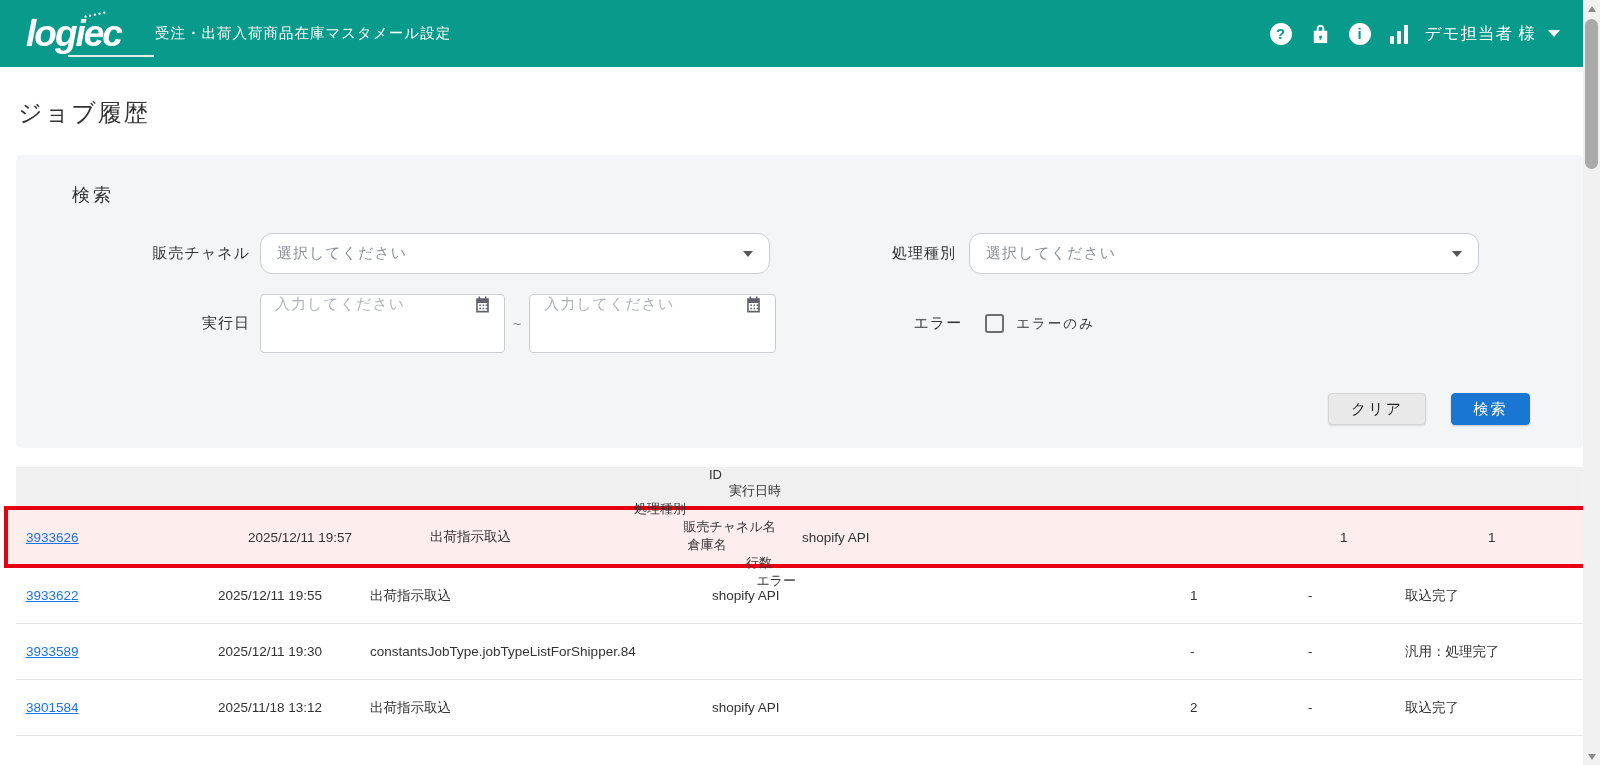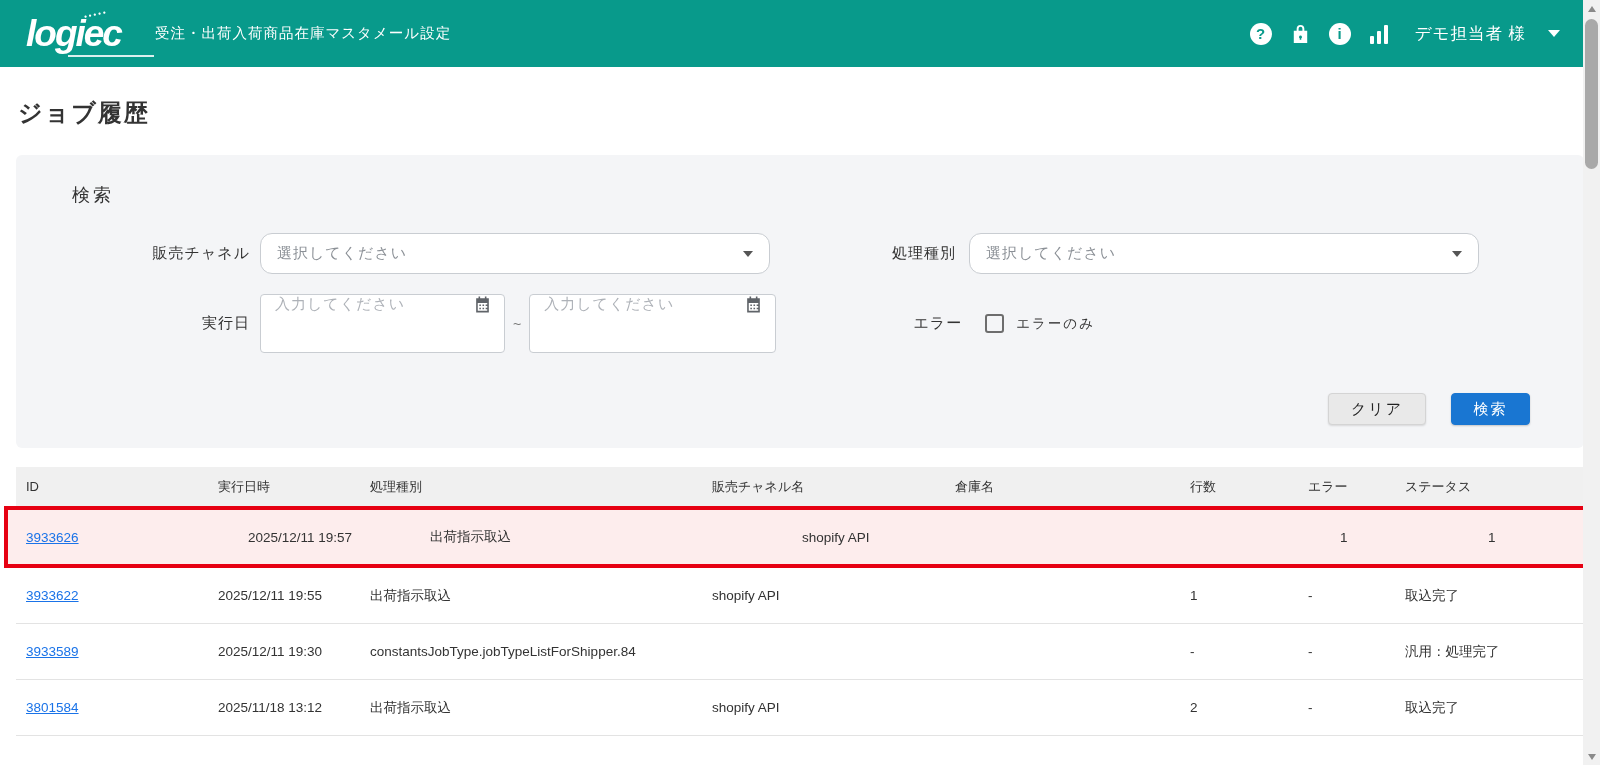--- a/index.html
+++ b/index.html
@@ -38,26 +38,26 @@
   .nav-item{color:#fff;text-decoration:none;cursor:pointer;white-space:nowrap;letter-spacing:1px;}
   .header-right{margin-left:auto;display:flex;align-items:center;gap:17px;color:#fff;}
   .circle-icon{width:22px;height:22px;border-radius:50%;background:#fff;color:var(--header-bg);
     font-weight:700;font-size:15px;display:flex;align-items:center;justify-content:center;cursor:pointer;}
   .svg-icon{width:23px;height:23px;cursor:pointer;display:block;}
   .stats-icon{display:flex;align-items:flex-end;gap:3px;height:20px;cursor:pointer;margin-left:2px;}
   .stats-icon i{display:block;width:4px;background:#fff;border-radius:1px;}
   .stats-icon i:nth-child(1){height:8px;}
   .stats-icon i:nth-child(2){height:13px;}
   .stats-icon i:nth-child(3){height:19px;}
-  .user-menu{display:flex;align-items:center;gap:22px;cursor:pointer;margin-left:10px;}
+  .user-menu{display:flex;align-items:center;gap:12px;cursor:pointer;}
   .user-name{font-size:16.5px;letter-spacing:1px;white-space:nowrap;}
   .caret-down{width:0;height:0;border-left:6px solid transparent;border-right:6px solid transparent;border-top:7px solid #fff;}
 
   
-  .page-title{margin:30px 0 0 18px;font-size:24px;font-weight:700;color:#333;letter-spacing:2px;}
+  .page-title{margin:30px 0 0 18px;font-size:24px;font-weight:400;color:#333;letter-spacing:2px;}
 
   .search-panel{margin:26px 16px 0;background:var(--panel-bg);border-radius:6px;height:293px;padding-top:28px;}
   .search-heading{margin-left:56px;font-size:18px;font-weight:400;letter-spacing:3px;color:#333;}
   .form-row{display:flex;align-items:center;margin-top:26px;}
   .form-row.second{margin-top:20px;}
   .field-label{width:234px;text-align:right;font-size:15px;color:#333;flex:none;letter-spacing:1px;}
   .field-label.right{width:186px;}
   .select-box{margin-left:10px;width:510px;height:41px;background:#fff;border:1px solid #c9cdd2;border-radius:12px;
     display:flex;align-items:center;padding:0 16px;cursor:pointer;flex:none;position:relative;}
   .select-box.right{margin-left:13px;}
@@ -72,21 +72,21 @@
   .checkbox{margin-left:23px;width:19px;height:19px;border:2px solid #6d6d6d;border-radius:3px;background:#f4f5f7;cursor:pointer;flex:none;}
   .checkbox-label{margin-left:12px;font-size:13.5px;color:#333;letter-spacing:2px;cursor:pointer;}
   .button-row{display:flex;justify-content:flex-end;align-items:center;gap:25px;margin-top:40px;padding-right:54px;}
   .btn{height:32px;border-radius:4px;font-size:15px;display:flex;align-items:center;justify-content:center;
     cursor:pointer;letter-spacing:2px;font-family:inherit;}
   .btn.clear{width:98px;background:#e9e9e9;border:1px solid #d4d4d4;color:#222;box-shadow:0 1px 2px rgba(0,0,0,.12);}
   .btn.search{width:79px;background:var(--search-btn-bg);border:1px solid var(--search-btn-bg);color:#fff;box-shadow:0 1px 2px rgba(0,0,0,.2);}
 
   
   .table-wrap{margin:19px 16px 0;}
-  .thead{display:flex;align-items:center;background:var(--thead-bg);height:39px;padding-left:10px;font-size:13px;color:#333;}
+  .thead{display:flex;align-items:center;background:var(--thead-bg);height:39px;padding-left:10px;font-size:13px;color:#333;flex-direction:column;}
   .trow{display:flex;align-items:center;height:56px;padding-left:10px;border-bottom:1px solid #e3e3e3;font-size:13.5px;color:#333;}
   .trow.error-row{background:var(--error-row-bg);border:4px solid var(--error-row-border);
     margin:0 -12px;padding-left:18px;padding-right:12px;height:62px;gap:30px;}
   .cell{flex:none;white-space:nowrap;overflow:hidden;padding-right:8px;}
   .c0{width:192px;} .c1{width:152px;} .c2{width:342px;} .c3{width:243px;}
   .c4{width:235px;} .c5{width:118px;} .c6{width:97px;} .c7{flex:1 1 auto;}
   .id-link{color:var(--link-color);text-decoration:underline;cursor:pointer;}
 </style>
 </head>
 <body>

